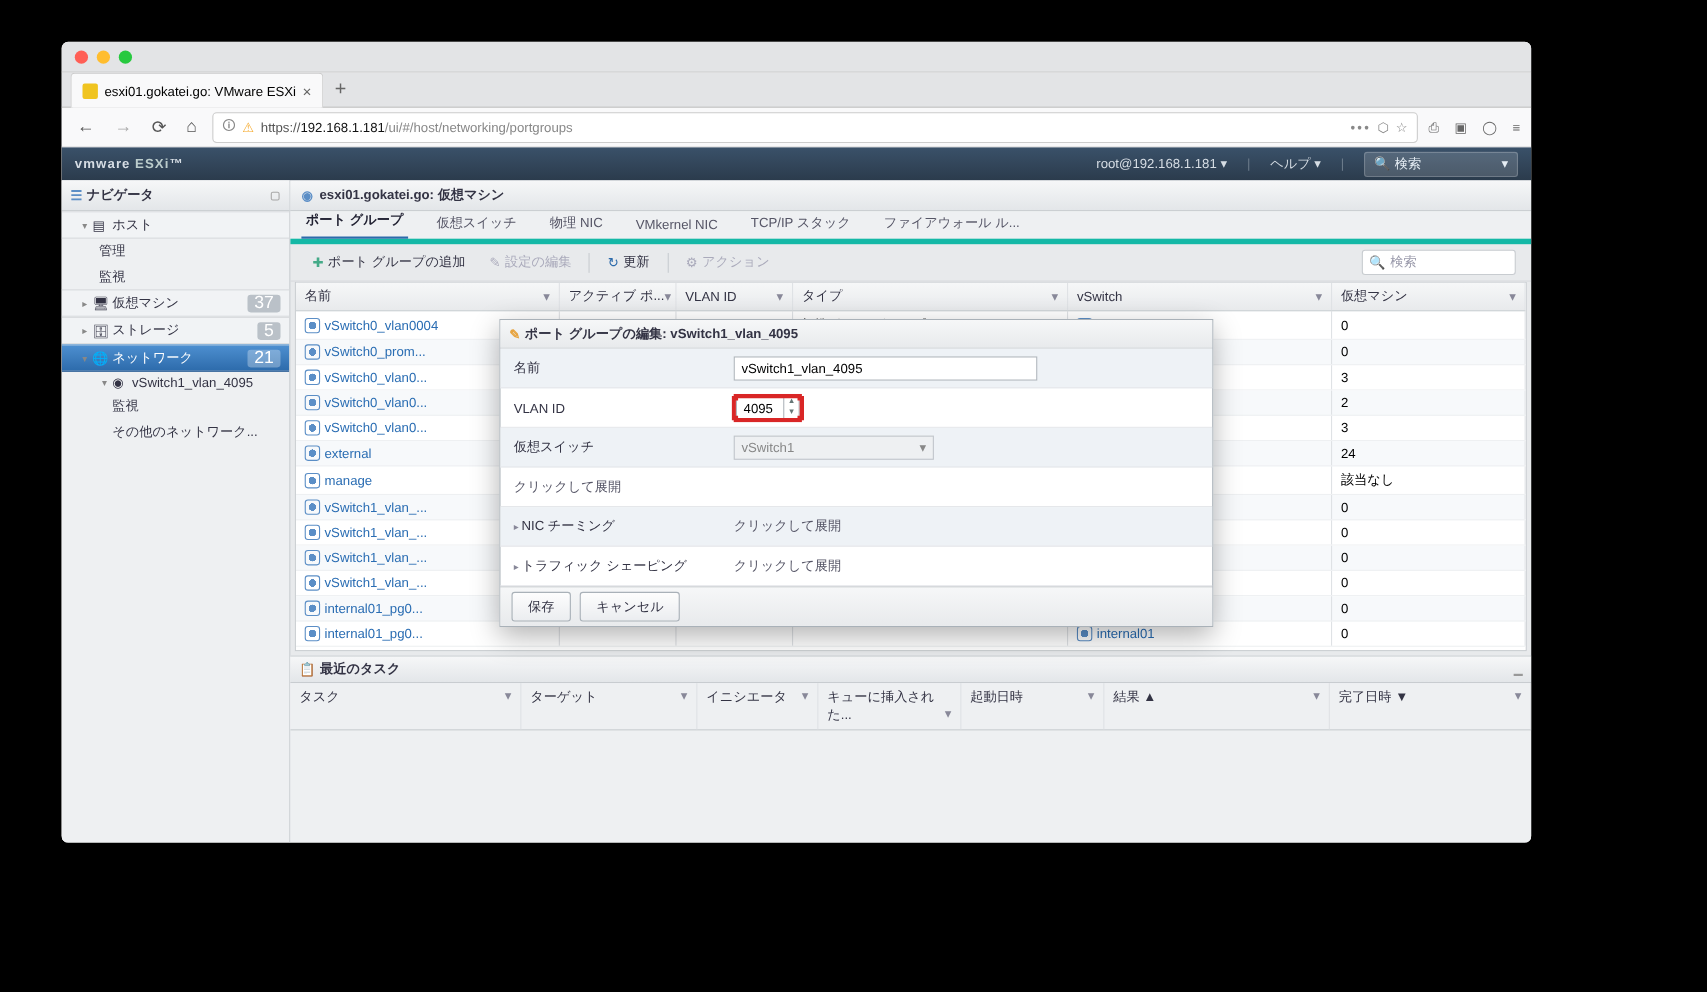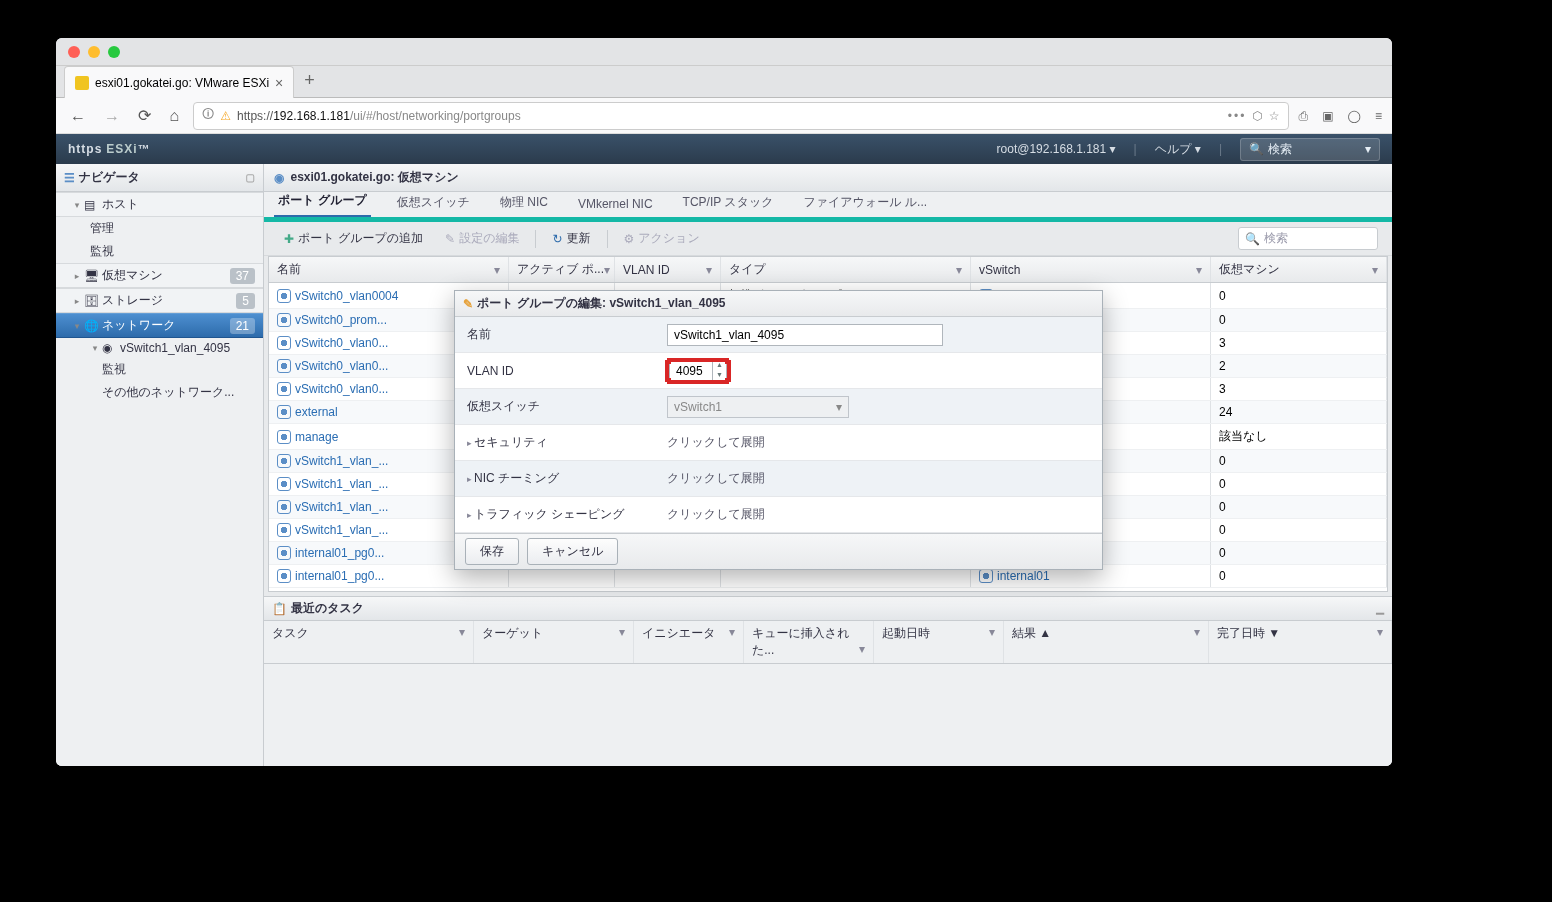--- a/index.html
+++ b/index.html
@@ -40,21 +40,21 @@
 .nav{width:208px;border-right:1px solid #c8ccd0;display:flex;flex-direction:column;background:#eef0f2}
 .nav-title{height:28px;background:linear-gradient(#f6f7f8,#e3e6e9);border-bottom:1px solid #c8ccd0;display:flex;align-items:center;padding:0 8px;font-weight:bold;color:#334}
 .nav-title .nav-icon{color:#5b8ec6;margin-right:4px}
 .nav-title .pin{margin-left:auto;color:#aaa;font-size:10px}
 .nav-list{flex:1;overflow:auto}
 .nav-item{display:flex;align-items:center;padding:3px 8px 3px 16px;color:#334;position:relative}
 .nav-item.top{border-top:1px solid #d7dadd;border-bottom:1px solid #d7dadd;background:#f1f3f5}
 .nav-item.active{background:linear-gradient(#4d8fd0,#2d6bab);color:#fff;border-top:1px solid #659ed5;border-bottom:1px solid #1f5590}
 .nav-item .exp{width:10px;text-align:center;color:#888;margin-right:2px;font-size:9px}
 .nav-item .icon{width:14px;margin-right:4px}
-.nav-item .badge{margin-left:auto;background:#bac1c8;color:#fff;border-radius:3px;padding:0 6px;font-size:12px;line-height:16px}
+.nav-item .badge{margin-left:auto;background:#bac1c8;color:#fff;border-radius:3px;padding:0 6px;font-size:16px;line-height:16px}
 .nav-item.active .badge{background:rgba(255,255,255,.3)}
 .nav-sub{padding-left:34px}
 .nav-sub2{padding-left:46px}
 .main{flex:1;display:flex;flex-direction:column;min-width:0}
 .crumb{height:28px;background:linear-gradient(#f6f7f8,#e3e6e9);border-bottom:1px solid #c8ccd0;display:flex;align-items:center;padding:0 10px;font-weight:bold;color:#334;gap:6px}
 .crumb .hicon{color:#5b8ec6}
 .tabs{height:30px;background:#eef0f2;border-bottom:5px solid #14b8a6;display:flex;align-items:flex-end;padding:0 10px;gap:22px}
 .tabs .t{padding:6px 4px;color:#556;cursor:pointer}
 .tabs .t.active{font-weight:bold;color:#223;border-bottom:2px solid #2d6bab}
 .toolbar2{height:34px;display:flex;align-items:center;padding:0 14px;gap:10px;border-bottom:1px solid #d7dadd}
@@ -136,21 +136,21 @@
     <div class="right-icons">
       <span>⎙</span>
       <span>▣</span>
       <span>◯</span>
       <span>≡</span>
     </div>
   </div>
 
   <div class="app">
     <div class="app-header">
-      <span class="logo"><span>https</span><span class="esxi" style="margin-left:4px">ESXi</span>™</span>
+      <span class="logo"><span>vmware</span><span class="esxi" style="margin-left:4px">ESXi</span>™</span>
       <span class="spacer"></span>
       <span class="dd">root@192.168.1.181</span>
       <span class="sep">|</span>
       <span class="dd">ヘルプ</span>
       <span class="sep">|</span>
       <span class="search">
           <span>🔍</span>
           <span>検索</span>
           <span style="margin-left:auto">▾</span>
         </span>
@@ -504,21 +504,20 @@
         <div class="m-row stripe">
           <div class="m-label">仮想スイッチ</div>
           <div class="m-val">
               <span class="m-select">
                 <span>vSwitch1</span>
                 <span class="dd">▾</span>
               </span>
             </div>
         </div>
         <div class="m-row">
-          <div class="m-label m-exp">セキュリティ</div>
           <div class="m-val">クリックして展開</div>
         </div>
         <div class="m-row stripe">
           <div class="m-label m-exp">NIC チーミング</div>
           <div class="m-val">クリックして展開</div>
         </div>
         <div class="m-row">
           <div class="m-label m-exp">トラフィック シェーピング</div>
           <div class="m-val">クリックして展開</div>
         </div>

